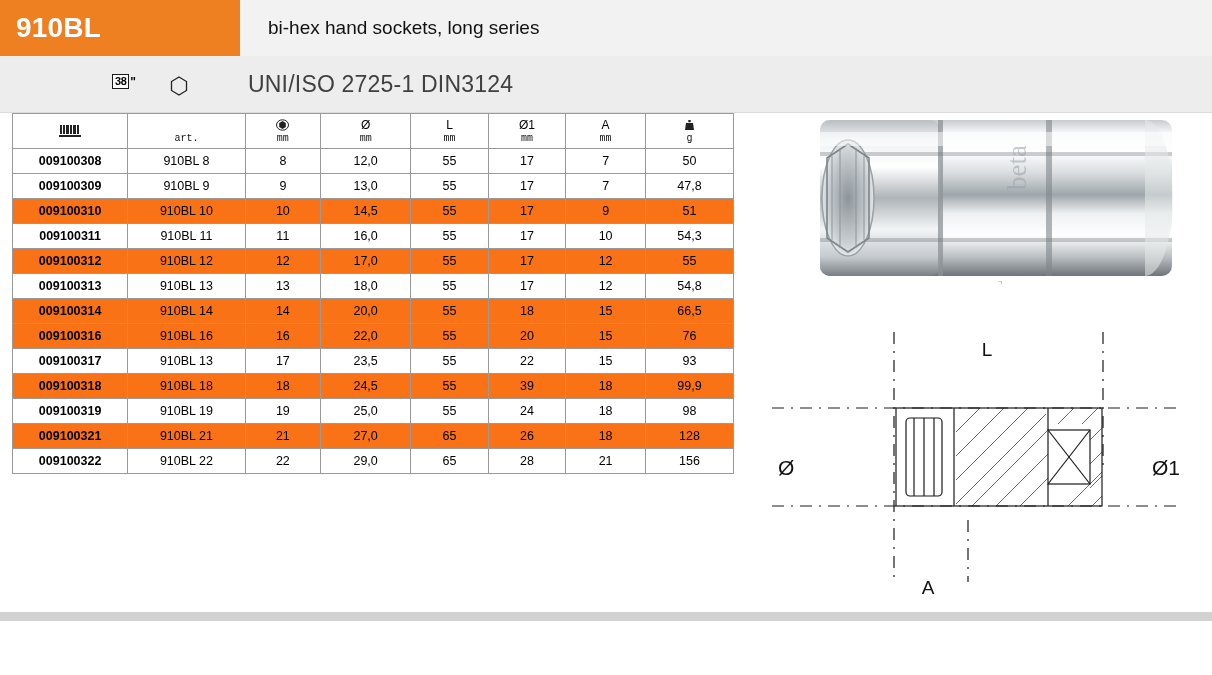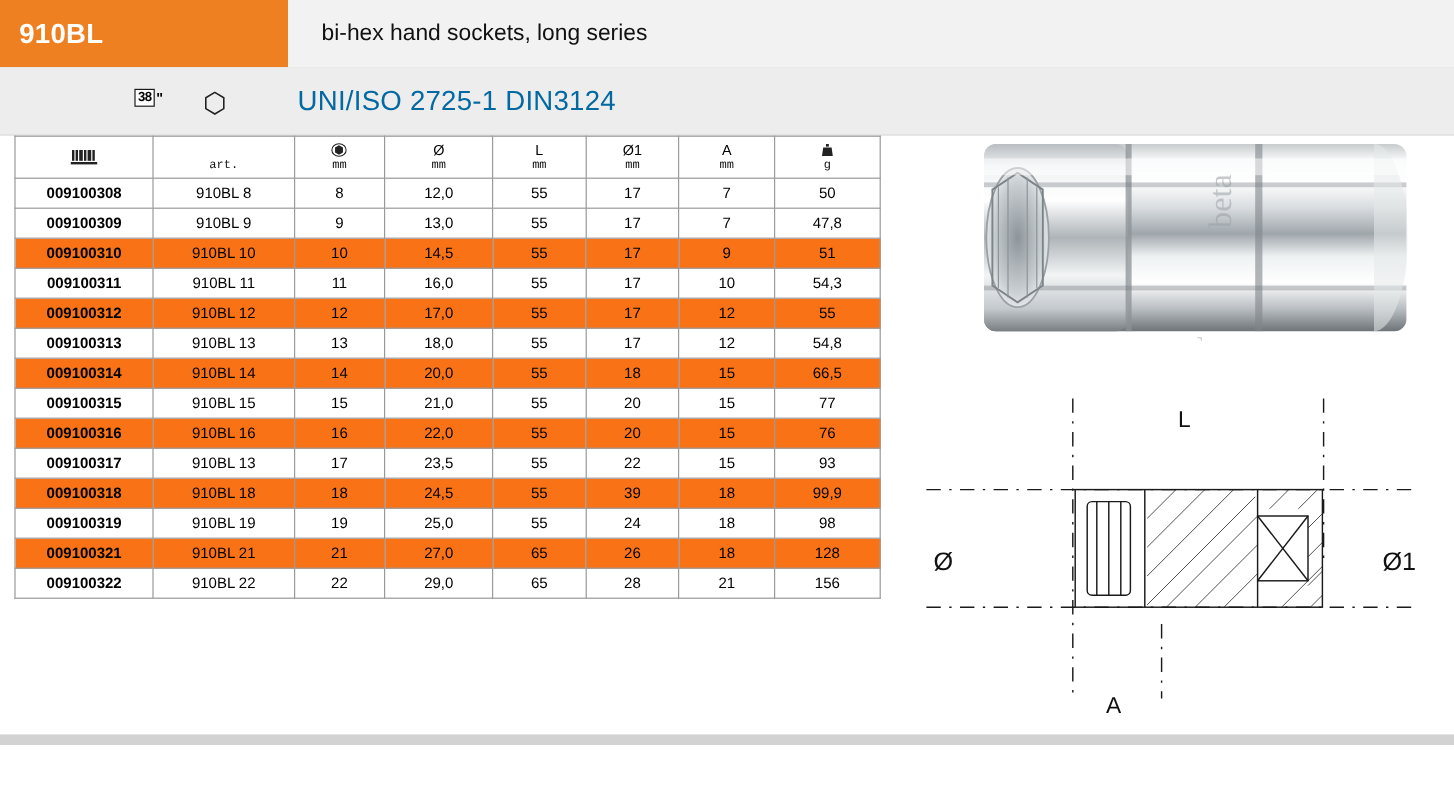--- a/index.html
+++ b/index.html
@@ -25,21 +25,21 @@
     background: #f2f2f2;
     border-bottom: 1px solid #d9d9d9;
   }
   .header-code {
     position: absolute;
     left: 0; top: 0;
     width: 240px;
     height: 56px;
     background: #ef8022;
     color: #ffffff;
-    font-size: 23px;
+    font-size: 28px;
     font-weight: bold;
     display: flex;
     align-items: center;
     padding-left: 16px;
     box-sizing: border-box;
     letter-spacing: 0.2px;
   }
   .header-title {
     position: absolute;
     left: 268px; top: 0;
@@ -88,21 +88,21 @@
     width: 18px;
     height: 20px;
   }
   .standards-text {
     position: absolute;
     left: 248px; top: 56px;
     height: 56px;
     display: flex;
     align-items: center;
     font-size: 23px;
-    color: #0369a1;
+    color: #404040;
     letter-spacing: 0.2px;
   }
 
   
   .table-wrap {
     position: absolute;
     left: 12px; top: 113px;
     width: 722px;
   }
   table.spec {
@@ -359,30 +359,20 @@
       </tr>
       <tr class="alt">
         <td class="code">009100314</td>
         <td>910BL 14</td>
         <td>14</td>
         <td>20,0</td>
         <td>55</td>
         <td>18</td>
         <td>15</td>
         <td>66,5</td>
-      </tr>
-      <tr class="plain">
-        <td class="code">009100315</td>
-        <td>910BL 15</td>
-        <td>15</td>
-        <td>21,0</td>
-        <td>55</td>
-        <td>20</td>
-        <td>15</td>
-        <td>77</td>
       </tr>
       <tr class="alt">
         <td class="code">009100316</td>
         <td>910BL 16</td>
         <td>16</td>
         <td>22,0</td>
         <td>55</td>
         <td>20</td>
         <td>15</td>
         <td>76</td>

